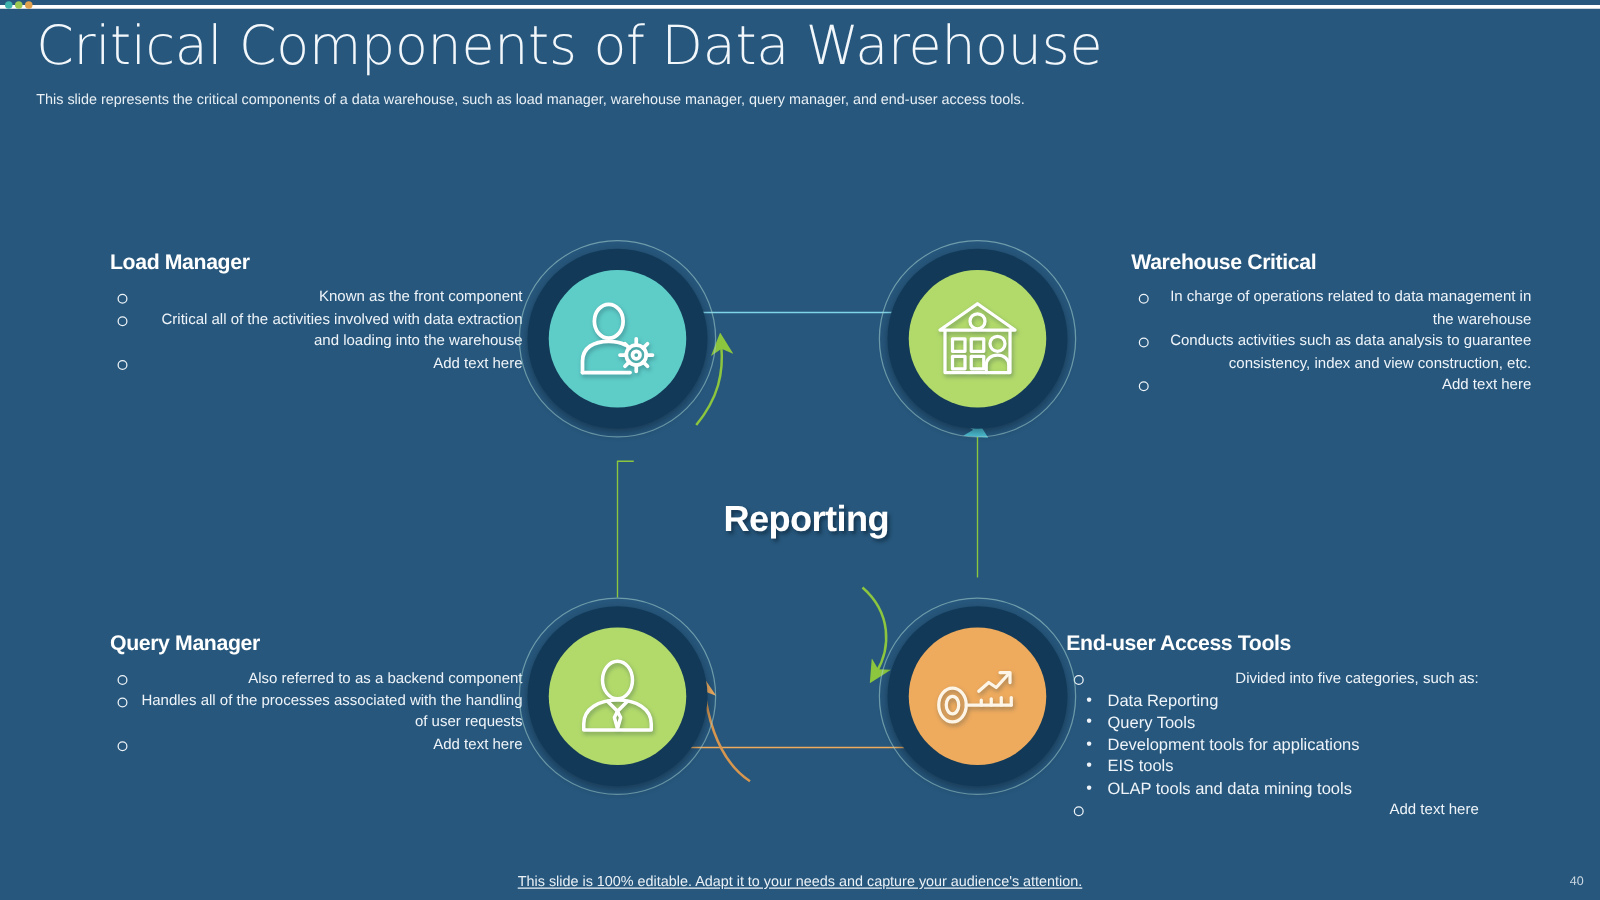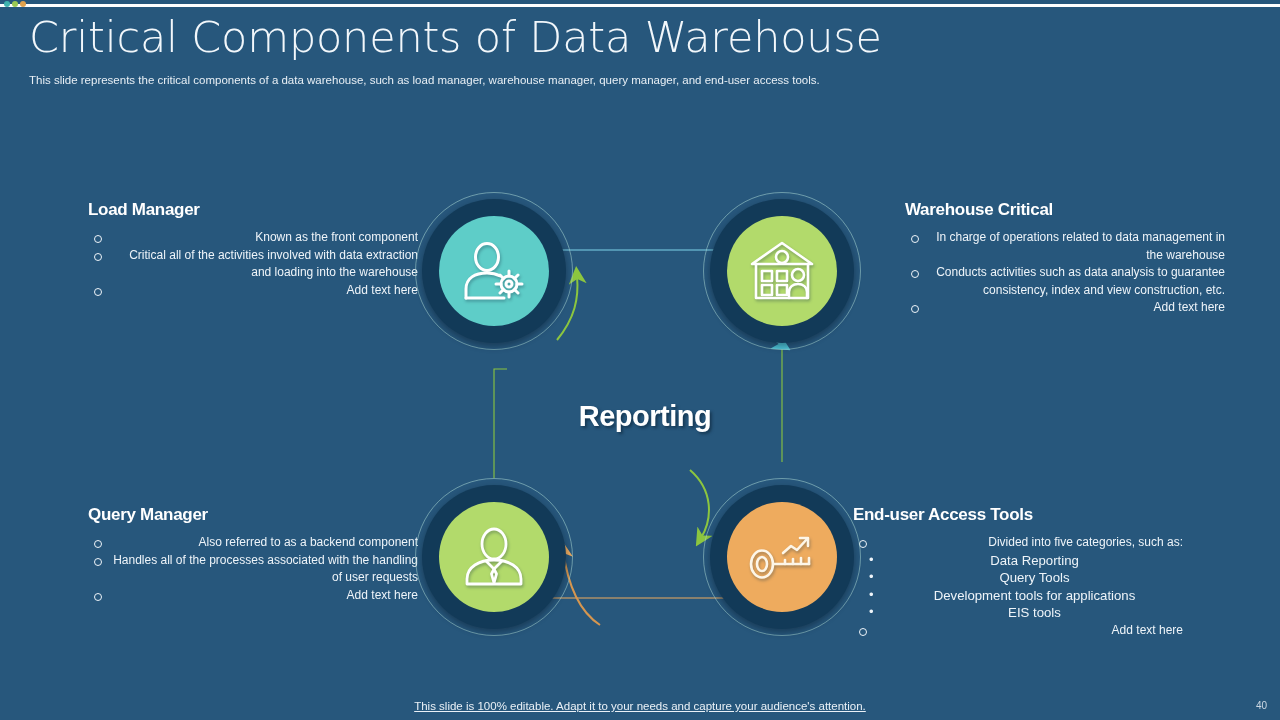--- a/index.html
+++ b/index.html
@@ -71,21 +71,20 @@
     border: 1.2px solid #eef4f9;
     border-radius: 50%;
   }
   .sub-bullets { list-style: none; margin-top: 0px; }
   .sub-bullets > li {
     position: relative;
     padding-left: 33px;
     font-size: 13.2px;
     line-height: 17.5px;
     color: #eef4f9;
-    text-align: center;
   }
   .sub-bullets > li::before {
     content: "\2022";
     position: absolute;
     left: 16px; top: -1px;
     font-size: 13px;
     color: #eef4f9;
   }
 
   .blk-load      { left: 88px;  top: 200px; width: 330px; }
@@ -196,20 +195,21 @@
   <div class="block blk-enduser">
     <h3>End-user Access Tools</h3>
     <ul class="bullets">
       <li>Divided into five categories, such as:</li>
     </ul>
     <ul class="sub-bullets">
       <li>Data Reporting</li>
       <li>Query Tools</li>
       <li>Development tools for applications</li>
       <li>EIS tools</li>
+      <li>OLAP tools and data mining tools</li>
     </ul>
     <ul class="bullets">
       <li>Add text here</li>
     </ul>
   </div>
 
   <div id="diagram">
 
     <svg width="500" height="500" style="position:absolute;left:0;top:0;">
       <defs>

